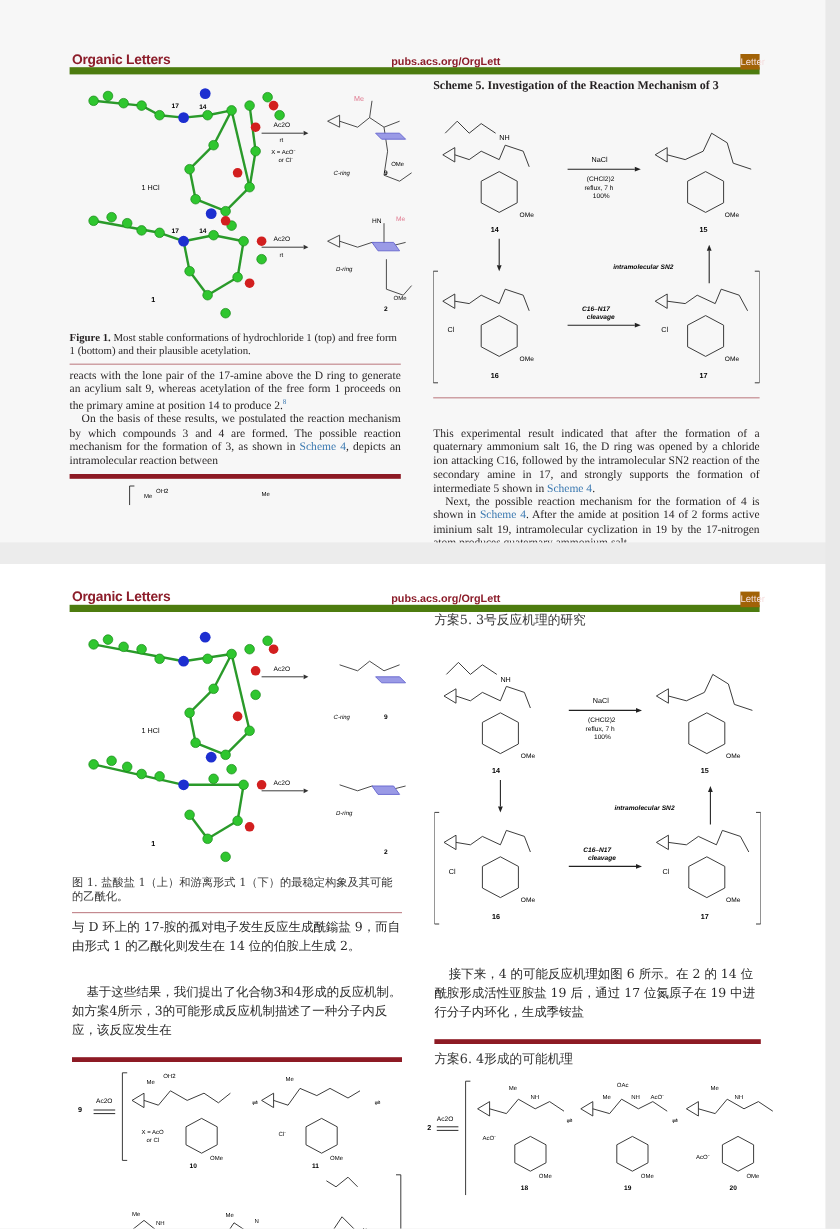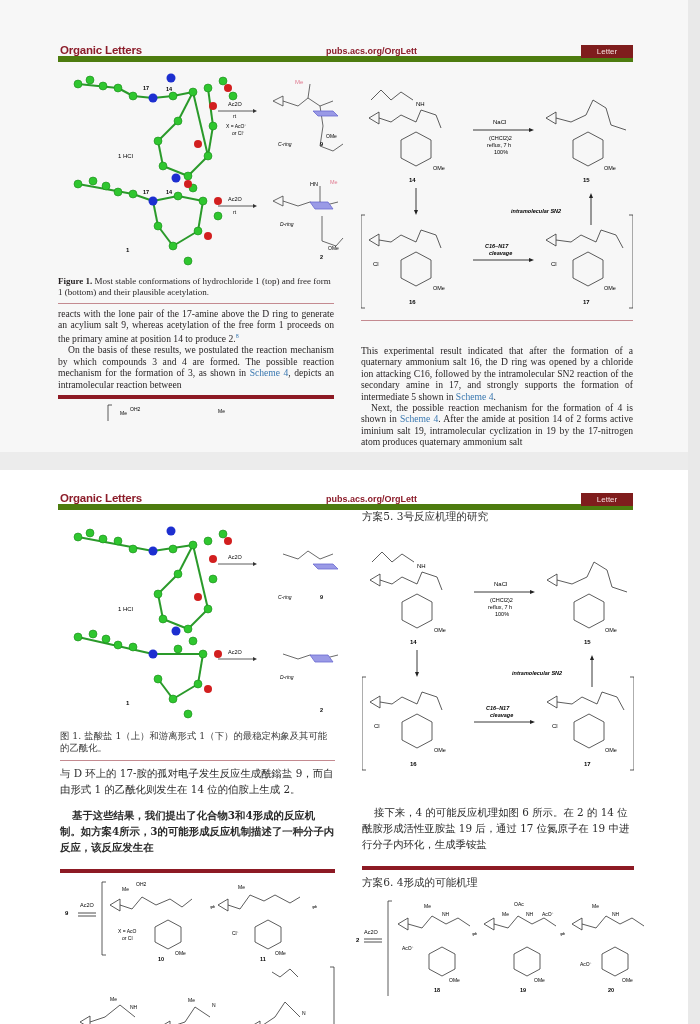--- a/index.html
+++ b/index.html
@@ -6,21 +6,21 @@
   html, body { width: 700px; height: 1024px; overflow: hidden; background: #ececec; }
   body { position: relative; font-family: "Liberation Serif", serif; color: #231f20; }
 
   .page { position: absolute; left: 0; width: 688px; background: #ffffff; overflow: hidden; }
   .page.top { top: 0; height: 452px; background: #f7f7f7; }
   .page.bottom { top: 470px; height: 554px; }
 
   .hdr { position: absolute; left: 58px; width: 575px; height: 20px; border-bottom: 6px solid #4d7c0f; }
   .hdr .journal { position: absolute; left: 2px; top: 2px; font-family: "Liberation Sans", sans-serif; font-weight: bold; font-size: 11.5px; color: #8c1d2a; letter-spacing: -0.2px; }
   .hdr .url { position: absolute; left: 268px; top: 4px; font-family: "Liberation Sans", sans-serif; font-weight: bold; font-size: 9px; color: #8c1d2a; }
-  .hdr .badge { position: absolute; right: 0; top: 3px; width: 52px; height: 13px; background: #7f1d1d; color: #f5dede; font-family: "Liberation Sans", sans-serif; font-size: 8px; text-align: center; line-height: 13px; }
+  .hdr .badge { position: absolute; right: 0; top: 3px; width: 16px; height: 13px; background: #a16207; color: #f5dede; font-family: "Liberation Sans", sans-serif; font-size: 8px; text-align: center; line-height: 13px; }
 
   .col { position: absolute; }
   .txt { font-size: 9.6px; line-height: 11.4px; text-align: justify; }
   .txt p { margin: 0; }
   .indent { text-indent: 10px; }
   .link { color: #3a78b0; }
   .cap { font-size: 9px; line-height: 11px; }
   .cap .lbl { font-weight: bold; }
   .scheme-title { font-weight: bold; font-size: 10px; }
   .rule-thin { height: 1px; background: #c48a90; }
@@ -174,20 +174,21 @@
     <svg width="276" height="20" style="display:block;margin-top:2px;">
       <line x1="50" y1="4" x2="50" y2="20" stroke="#333" stroke-width="0.8"></line>
         <line x1="50" y1="4" x2="54" y2="4" stroke="#333" stroke-width="0.8"></line>
       <text x="62" y="14" font-size="5">Me</text>
         <text x="72" y="10" font-size="5">OH2</text>
         <text x="160" y="12" font-size="5">Me</text>
     </svg>
   </div>
 
   <div class="col" style="left:361px; top:66px; width:272px;">
+    <div class="scheme-title">Scheme 5. Investigation of the Reaction Mechanism of 3</div>
     <svg width="272" height="242" viewBox="0 0 272 242" style="display:block;margin-top:4px;">
       <g stroke="#333" stroke-width="0.8" fill="none">
 
         <polyline points="10,30 20,20 30,30 40,22 52,30"></polyline>
         <polygon points="8,48 18,42 18,54"></polygon>
         <polyline points="18,48 30,52 40,45 55,52 60,40 75,45 80,58"></polyline>
         <polygon points="40,70 55,62 70,70 70,88 55,96 40,88"></polygon>
 
         <polygon points="185,48 195,42 195,54"></polygon>
         <polyline points="195,48 210,52 225,45 232,30 245,38 250,55 265,60"></polyline>
@@ -325,21 +326,21 @@
       <text x="222" y="160" font-size="5" font-style="italic">D-ring</text>
       <text x="262" y="193" font-size="5.5" font-weight="bold">2</text>
     </svg>
   </div>
 
   <div class="col zh" style="left:60px; top:260px; width:275px;">
     <div class="zh-cap">图 1. 盐酸盐 1（上）和游离形式 1（下）的最稳定构象及其可能的乙酰化。</div>
     <div class="rule-thin" style="margin-top:6px;"></div>
     <div class="zh-txt" style="margin-top:4px;">
       <p><span>与 D 环上的 17-胺的孤对电子发生反应生成酰鎓盐 9，而自由形式 1 的乙酰化则发生在 14 位的伯胺上生成 2</span><span>。</span></p>
-      <p style="text-indent:12px; margin-top:10px;font-weight:bold;">基于这些结果，我们提出了化合物3和4形成的反应机制。如方案4所示，3的可能形成反应机制描述了一种分子内反应，该反应发生在</p>
+      <p style="text-indent:12px; margin-top:22px;">基于这些结果，我们提出了化合物3和4形成的反应机制。如方案4所示，3的可能形成反应机制描述了一种分子内反应，该反应发生在</p>
     </div>
     <div class="rule-thick" style="margin-top:14px;"></div>
     <svg width="275" height="160" viewBox="0 0 275 160" style="display:block;margin-top:4px;">
       <text x="5" y="38" font-size="6" font-weight="bold">9</text>
       <text x="20" y="30" font-size="5.5">Ac2O</text>
       <line x1="18" y1="36" x2="36" y2="36" stroke="#222" stroke-width="0.8"></line>
         <line x1="18" y1="39" x2="36" y2="39" stroke="#222" stroke-width="0.8"></line>
       <g stroke="#333" stroke-width="0.8" fill="none">
         <polyline points="46,5 42,5 42,78 46,78"></polyline>
         <polygon points="50,28 60,22 60,34"></polygon>

